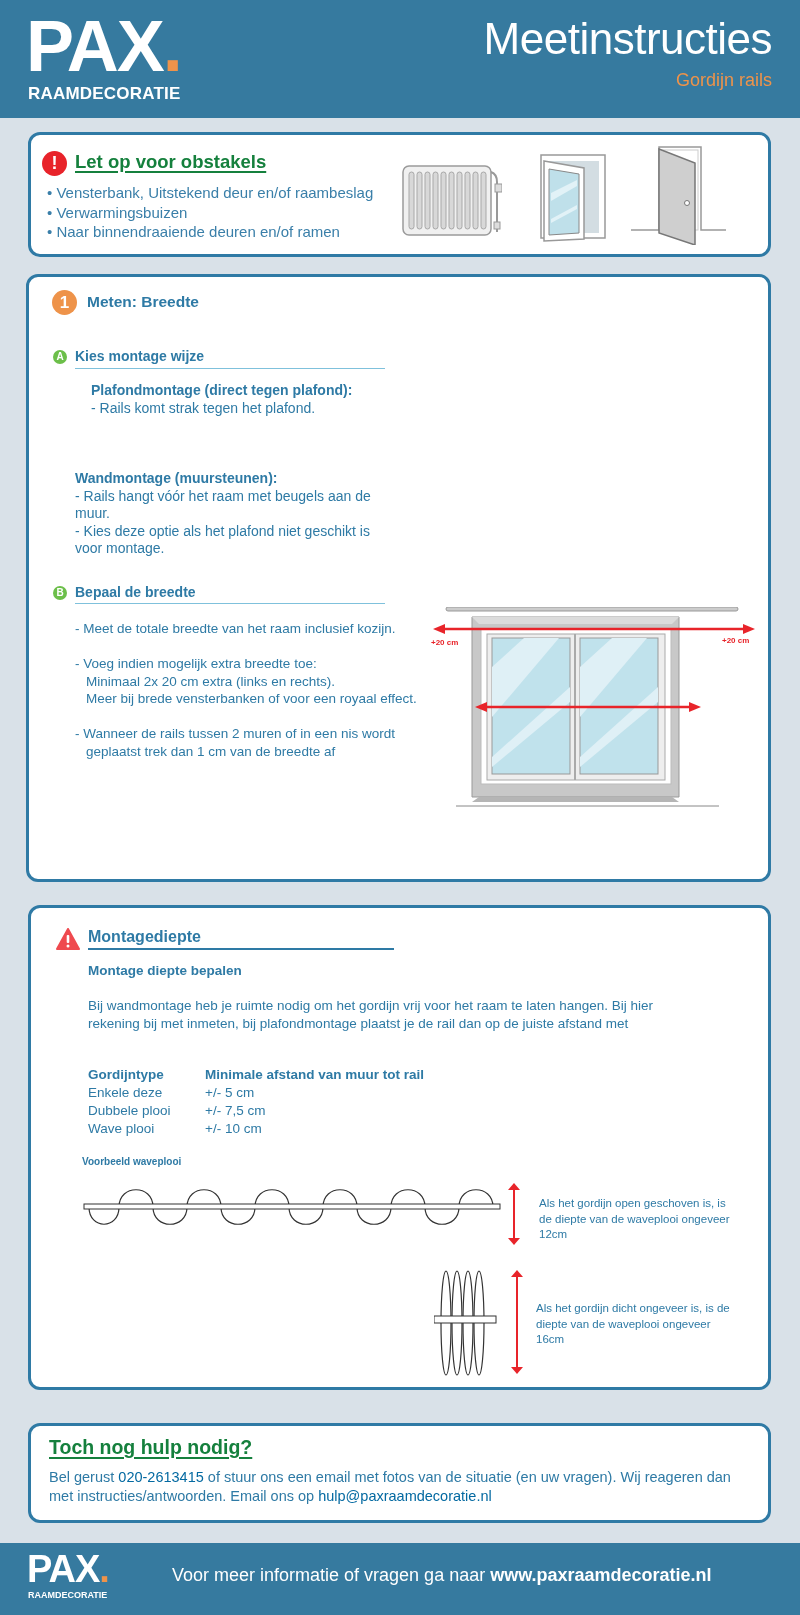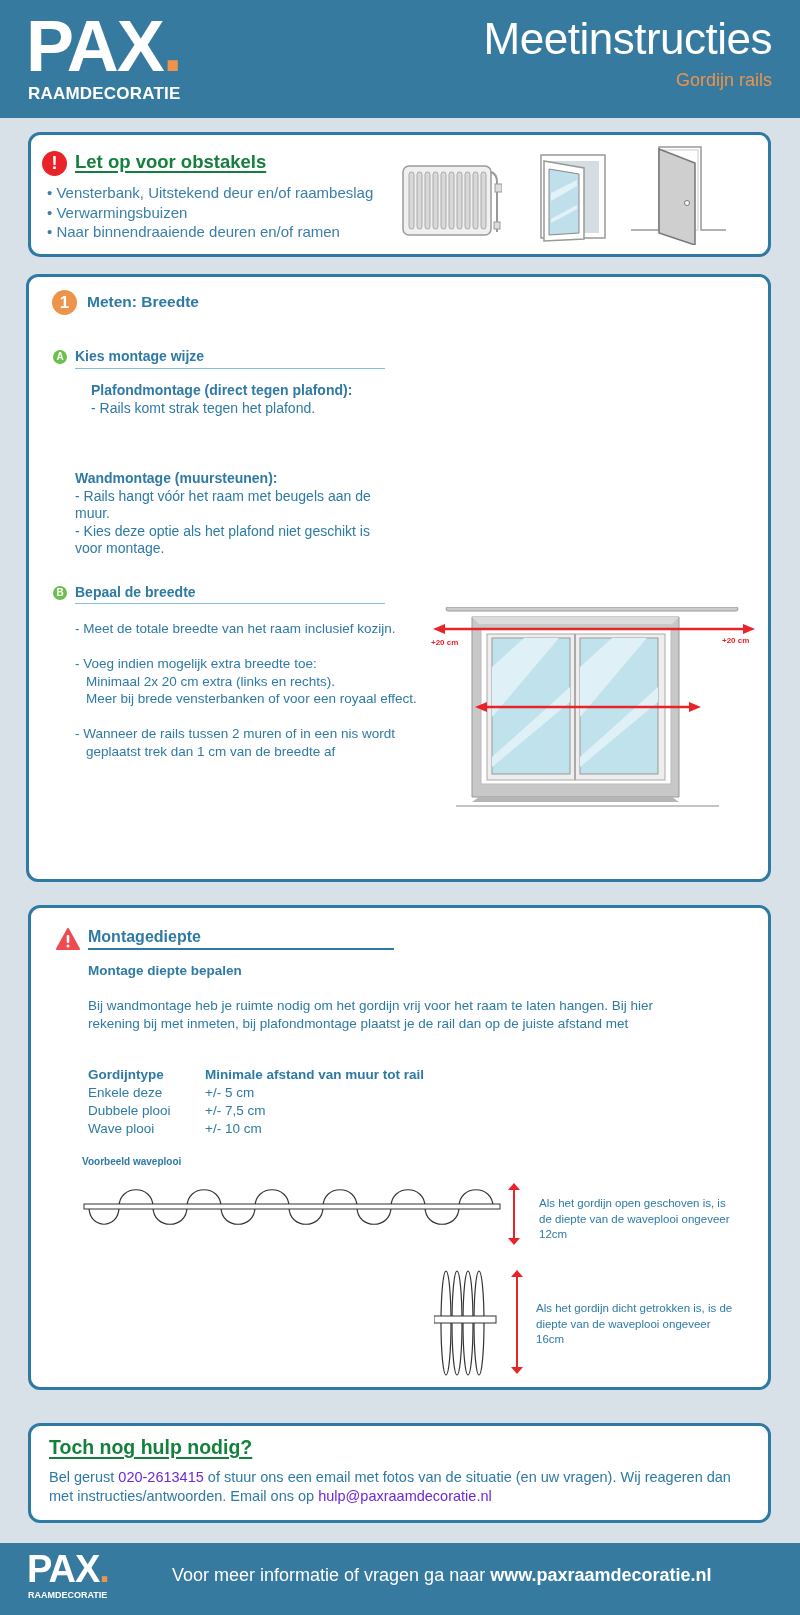--- a/index.html
+++ b/index.html
@@ -28,21 +28,21 @@
 
   #footer { position: absolute; left: 0; top: 1543px; width: 800px; height: 72px; background: #367a9f; }
   .f-pax { position: absolute; left: 27px; top: 4px; font-weight: 700; font-size: 38px; color: #fff; letter-spacing: -1px; line-height: 44px; }
   .f-sub { position: absolute; left: 28px; top: 47px; font-weight: 700; font-size: 9px; color: #fff; }
   .f-text { position: absolute; left: 172px; top: 22px; font-size: 18px; color: #fff; }
   .f-url { font-weight: 700; }
 
   .tbl-row { position: absolute; left: 88px; font-size: 13.5px; color: #2e7aa5; line-height: 17.5px; }
   .tbl-c1 { position: absolute; left: 0; white-space: nowrap; }
   .tbl-c2 { position: absolute; left: 117px; white-space: nowrap; }
-  .orange { color: #6d28d9; }
+  .orange { color: #0369a1; }
   .link { cursor: pointer; }
 </style>
 </head>
 <body>
 
 <div id="header">
   <div class="logo-pax"><span>PAX</span><span class="logo-dot">.</span></div>
   <div class="logo-sub">RAAMDECORATIE</div>
   <div class="hdr-title">Meetinstructies</div>
   <div class="hdr-sub">Gordijn rails</div>
@@ -208,21 +208,21 @@
       <ellipse cx="45" cy="55" rx="5" ry="52"></ellipse>
     </g>
     <rect x="0" y="48" width="62" height="7" fill="#fff" stroke="#333" stroke-width="1"></rect>
   </svg>
   <svg class="abs" style="left:479px;top:362px;" width="14" height="104" viewBox="0 0 14 104">
     <line x1="7" y1="4" x2="7" y2="100" stroke="#e8242a" stroke-width="2"></line>
     <polygon points="7,0 1,7 13,7" fill="#e8242a"></polygon>
     <polygon points="7,104 1,97 13,97" fill="#e8242a"></polygon>
   </svg>
   <div class="txt" style="left:505px;top:393px;font-size:11.5px;line-height:15.5px;width:230px;">
-    <div>Als het gordijn dicht getrokken is, is de</div>
+    <div>Als het gordijn dicht ongeveer is, is de</div>
     <div>diepte van de waveplooi ongeveer</div>
     <div>16cm</div>
   </div>
 </div>
 
 <div class="card" id="card-help">
   <div class="title-underlined" style="left:18px;top:10px;font-size:19.5px;">Toch nog hulp nodig?</div>
   <div class="txt" style="left:18px;top:42px;width:710px;font-size:14.5px;line-height:19px;">
     <div><span>Bel gerust </span><span class="orange link">020-2613415</span><span> of stuur ons een email met fotos van de situatie (en uw vragen). Wij reageren dan</span></div>
     <div><span>met instructies/antwoorden. Email ons op </span><span class="orange link">hulp@paxraamdecoratie.nl</span></div>

